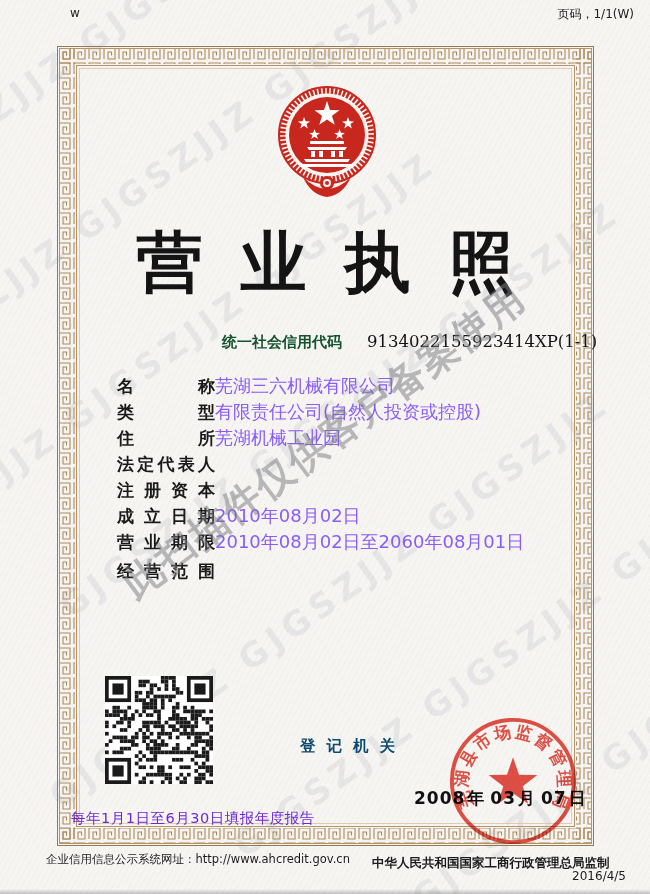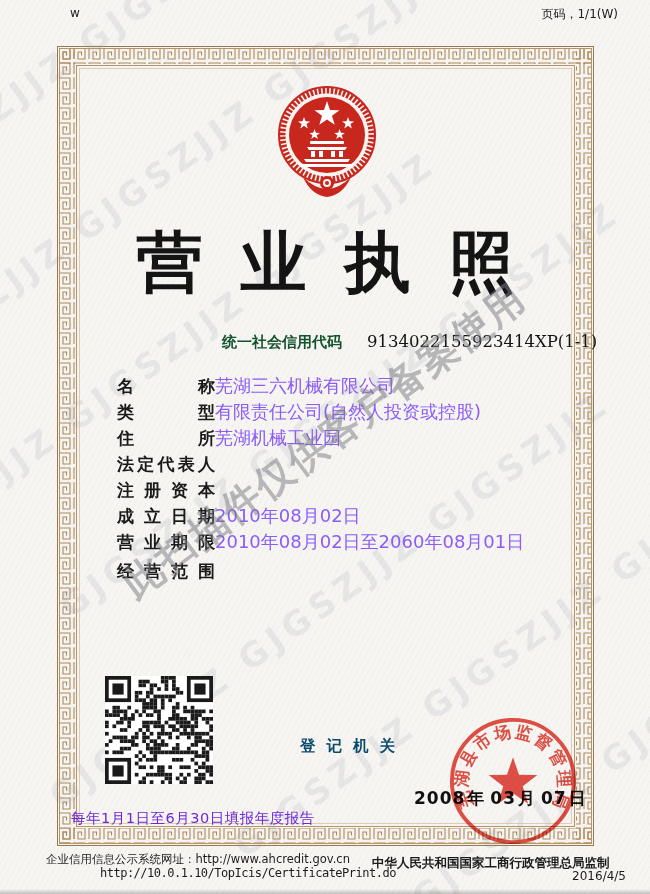--- a/index.html
+++ b/index.html
@@ -13,21 +13,21 @@
     background:repeating-linear-gradient(118deg,rgba(165,165,170,0.07) 0 1px,transparent 1px 5px);
     pointer-events:none;z-index:0;
   }
   .page::after{ 
     content:"";position:absolute;left:0;right:0;bottom:0;height:5px;
     background:linear-gradient(to bottom,rgba(0,0,0,0),rgba(90,90,90,0.35));
     z-index:9;
   }
   .hdr{position:absolute;top:6px;font-size:12px;color:#222;z-index:5;}
   .hdr-left{left:70px;}
-  .hdr-right{right:32px;}
+  .hdr-right{right:16px;}
 
   .frame{position:absolute;left:57px;top:46px;width:537px;height:800px;z-index:2;}
   .frame svg{position:absolute;left:0;top:0;}
 
   
   .wm-tiles{
     position:absolute;left:-150px;top:-60px;width:1000px;height:1100px;
     transform:rotate(-36deg);transform-origin:400px 450px;
     z-index:1;pointer-events:none;color:rgba(150,155,168,0.16);
     font-size:34px;letter-spacing:6px;font-weight:bold;white-space:nowrap;
@@ -568,16 +568,15 @@
     <path fill="var(--stamp-color,#e23a2e)" d="M70 46 L76.1 63.6 L94.7 64 L79.9 75.2 L85.3 93 L70 82.4 L54.7 93 L60.1 75.2 L45.3 64 L63.9 63.6 Z"></path>
     <path id="stamp-arc" d="M30.2 95 A46 46 0 1 1 109.8 95" fill="none"></path>
     <text font-size="17" font-weight="bold" fill="var(--stamp-color,#e23a2e)" letter-spacing="2.5">
       <textPath id="stamp-tp" href="#stamp-arc" xlink:href="#stamp-arc">芜湖县市场监督管理局</textPath>
     </text>
   </svg>
 
   <div class="wm-diag">此扫描件仅供客户备案使用</div>
 
   <div class="foot foot-l1">企业信用信息公示系统网址：http://www.ahcredit.gov.cn</div>
-  <div class="foot foot-l2">http://10.0.1.10/TopIcis/CertificatePrint.do</div>
   <div class="foot foot-r1">中华人民共和国国家工商行政管理总局监制</div>
   <div class="foot foot-r2">2016/4/5</div>
 </div>
 
 </body></html>

